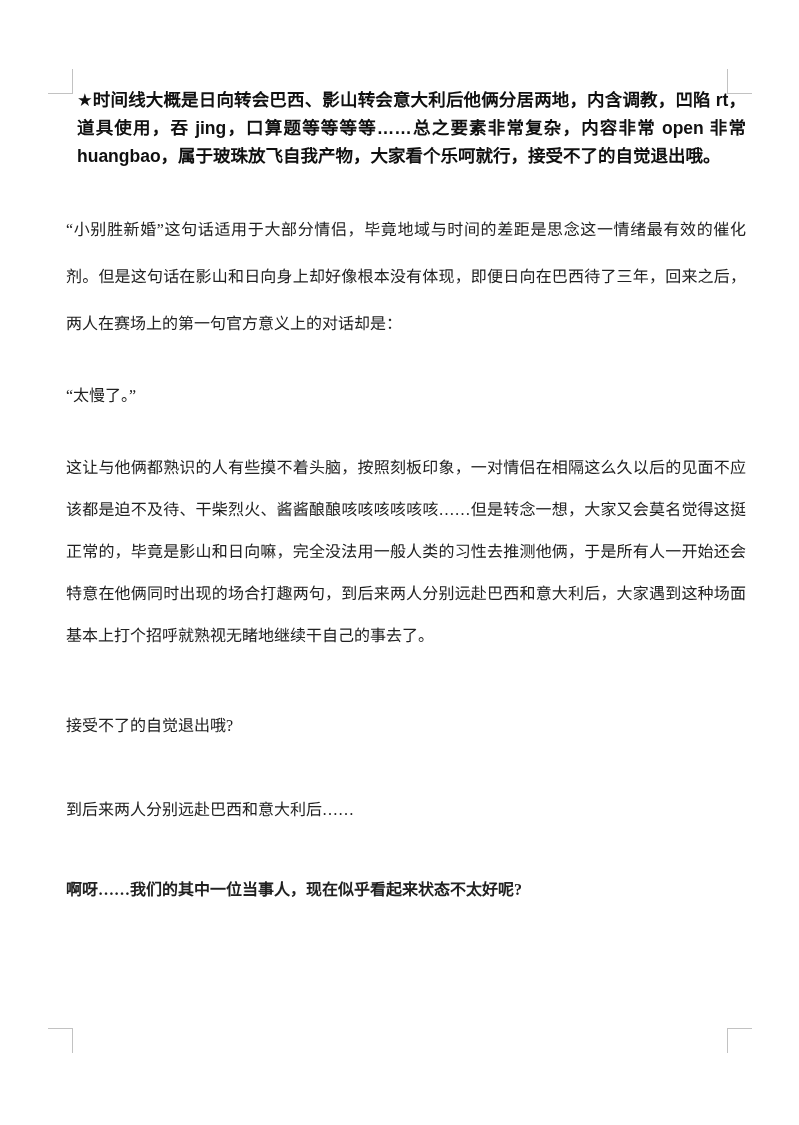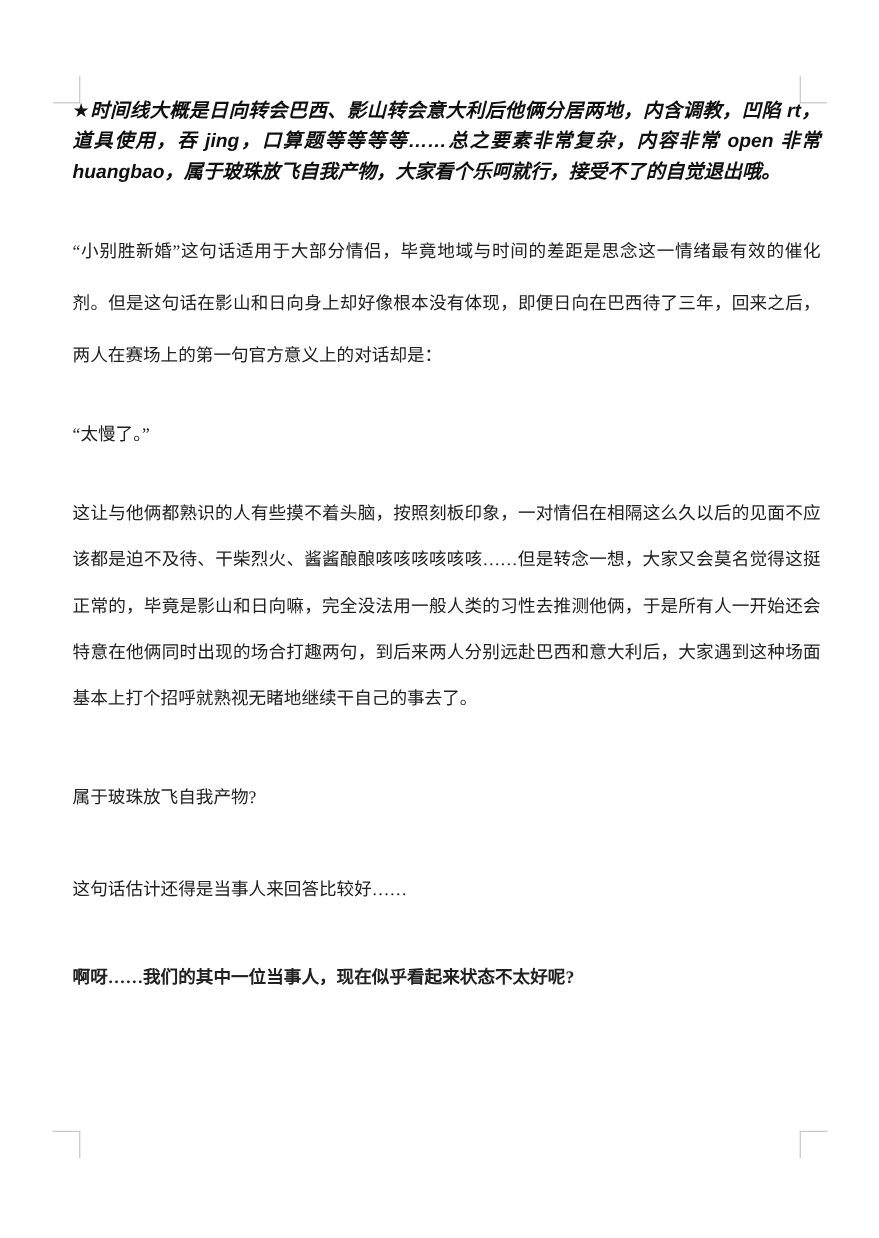--- a/index.html
+++ b/index.html
@@ -22,26 +22,26 @@
   .content {
     position: absolute;
     left: 66px;
     top: 86px;
     width: 680px;
   }
   p { margin: 0; }
   .note {
     font-family: "Liberation Sans", "DejaVu Sans", sans-serif;
     font-weight: bold;
-    font-style: italic;
     font-size: 17.5px;
     line-height: 28px;
     text-align: justify;
     color: #101010;
     margin-bottom: 36px;
+    margin-left: 11px;
   }
   .body {
     font-size: 16px;
     line-height: 42px;
     text-align: justify;
     text-justify: inter-ideograph;
     color: #212121;
   }
   .p-intro   { line-height: 47px; margin-bottom: 28px; }
   .p-dialog1 { margin-bottom: 38px; }
@@ -64,19 +64,19 @@
   <div class="content">
     <p class="note">★时间线大概是日向转会巴西、影山转会意大利后他俩分居两地，内含调教，凹陷 rt，道具使用，吞 jing，口算题等等等等……总之要素非常复杂，内容非常 open 非常 huangbao，属于玻珠放飞自我产物，大家看个乐呵就行，接受不了的自觉退出哦。</p>
 
     <p class="body p-intro">“小别胜新婚”这句话适用于大部分情侣，毕竟地域与时间的差距是思念这一情绪最有效的催化剂。但是这句话在影山和日向身上却好像根本没有体现，即便日向在巴西待了三年，回来之后，两人在赛场上的第一句官方意义上的对话却是：</p>
 
 
     <p class="body p-dialog2">“太慢了。”</p>
 
     <p class="body p-long">这让与他俩都熟识的人有些摸不着头脑，按照刻板印象，一对情侣在相隔这么久以后的见面不应该都是迫不及待、干柴烈火、酱酱酿酿咳咳咳咳咳咳……但是转念一想，大家又会莫名觉得这挺正常的，毕竟是影山和日向嘛，完全没法用一般人类的习性去推测他俩，于是所有人一开始还会特意在他俩同时出现的场合打趣两句，到后来两人分别远赴巴西和意大利后，大家遇到这种场面基本上打个招呼就熟视无睹地继续干自己的事去了。</p>
 
-    <p class="body p-q">属于玻珠放飞自我产物?</p>
+    <p class="body p-q">接受不了的自觉退出哦?</p>
 
-    <p class="body p-reply">这句话估计还得是当事人来回答比较好……</p>
+    <p class="body p-reply">到后来两人分别远赴巴西和意大利后……</p>
 
     <p class="body p-final">啊呀……我们的其中一位当事人，现在似乎看起来状态不太好呢?</p>
   </div>
 </div>
 
 </body></html>

